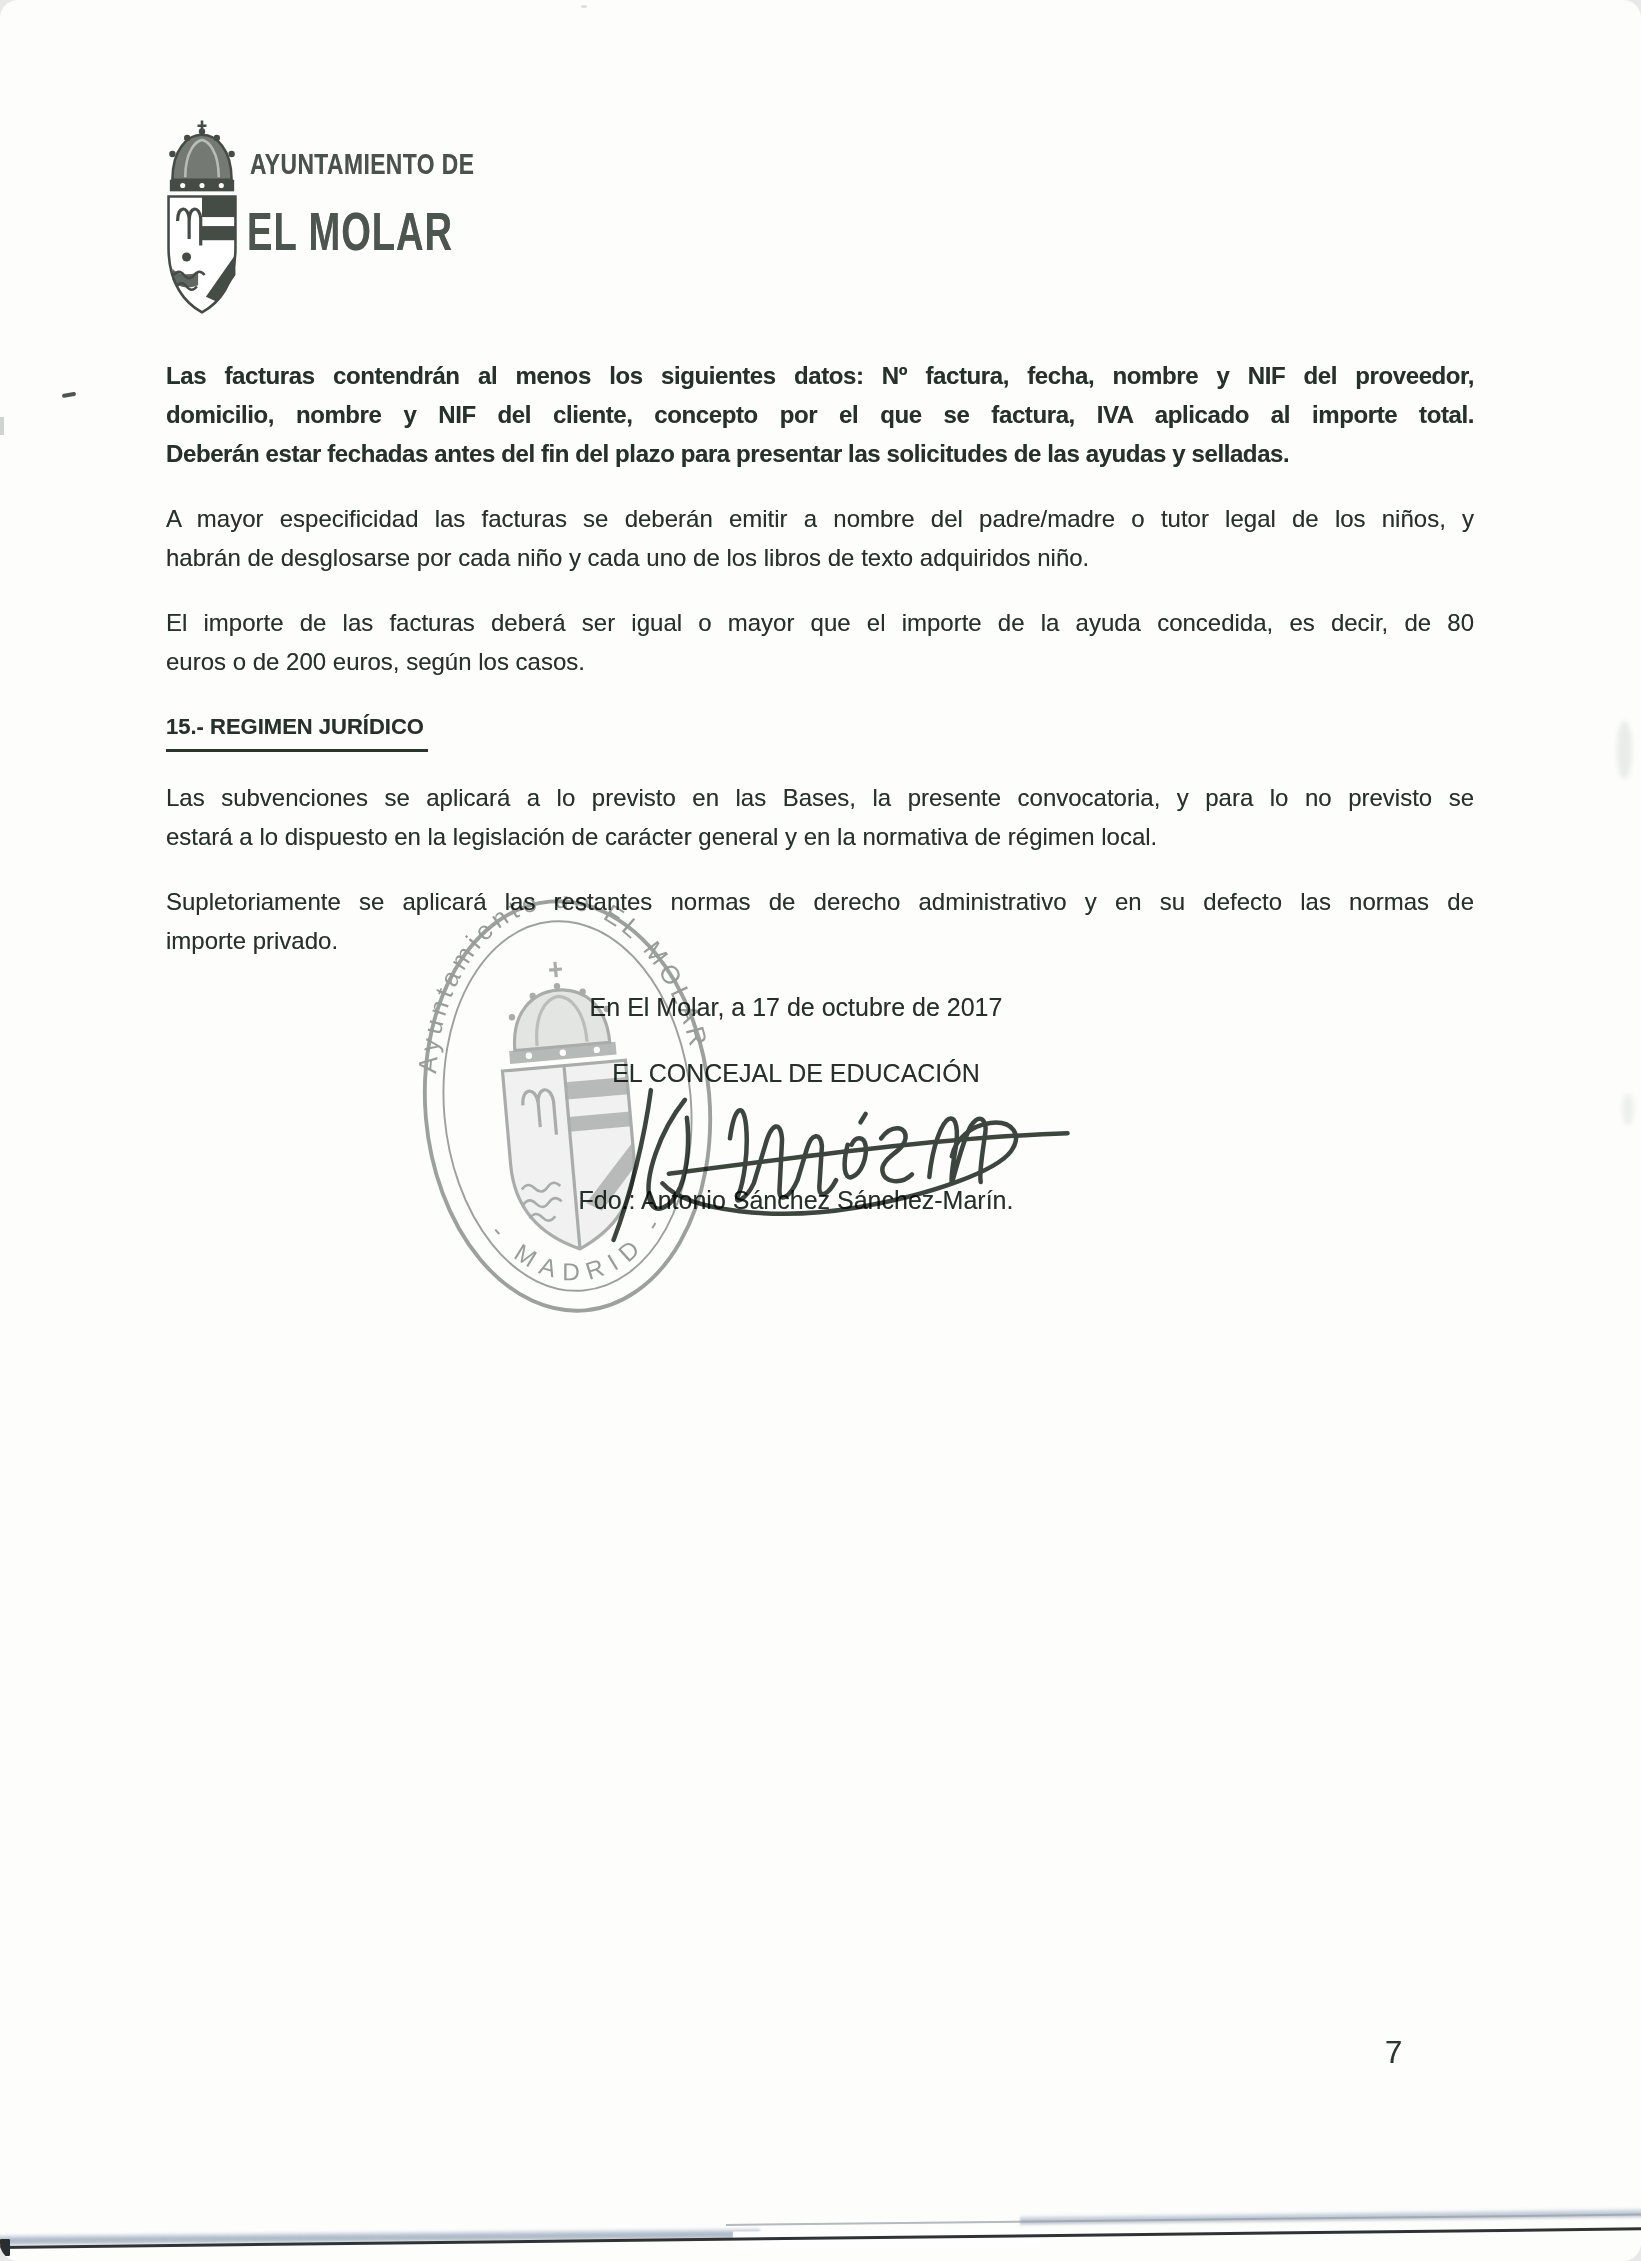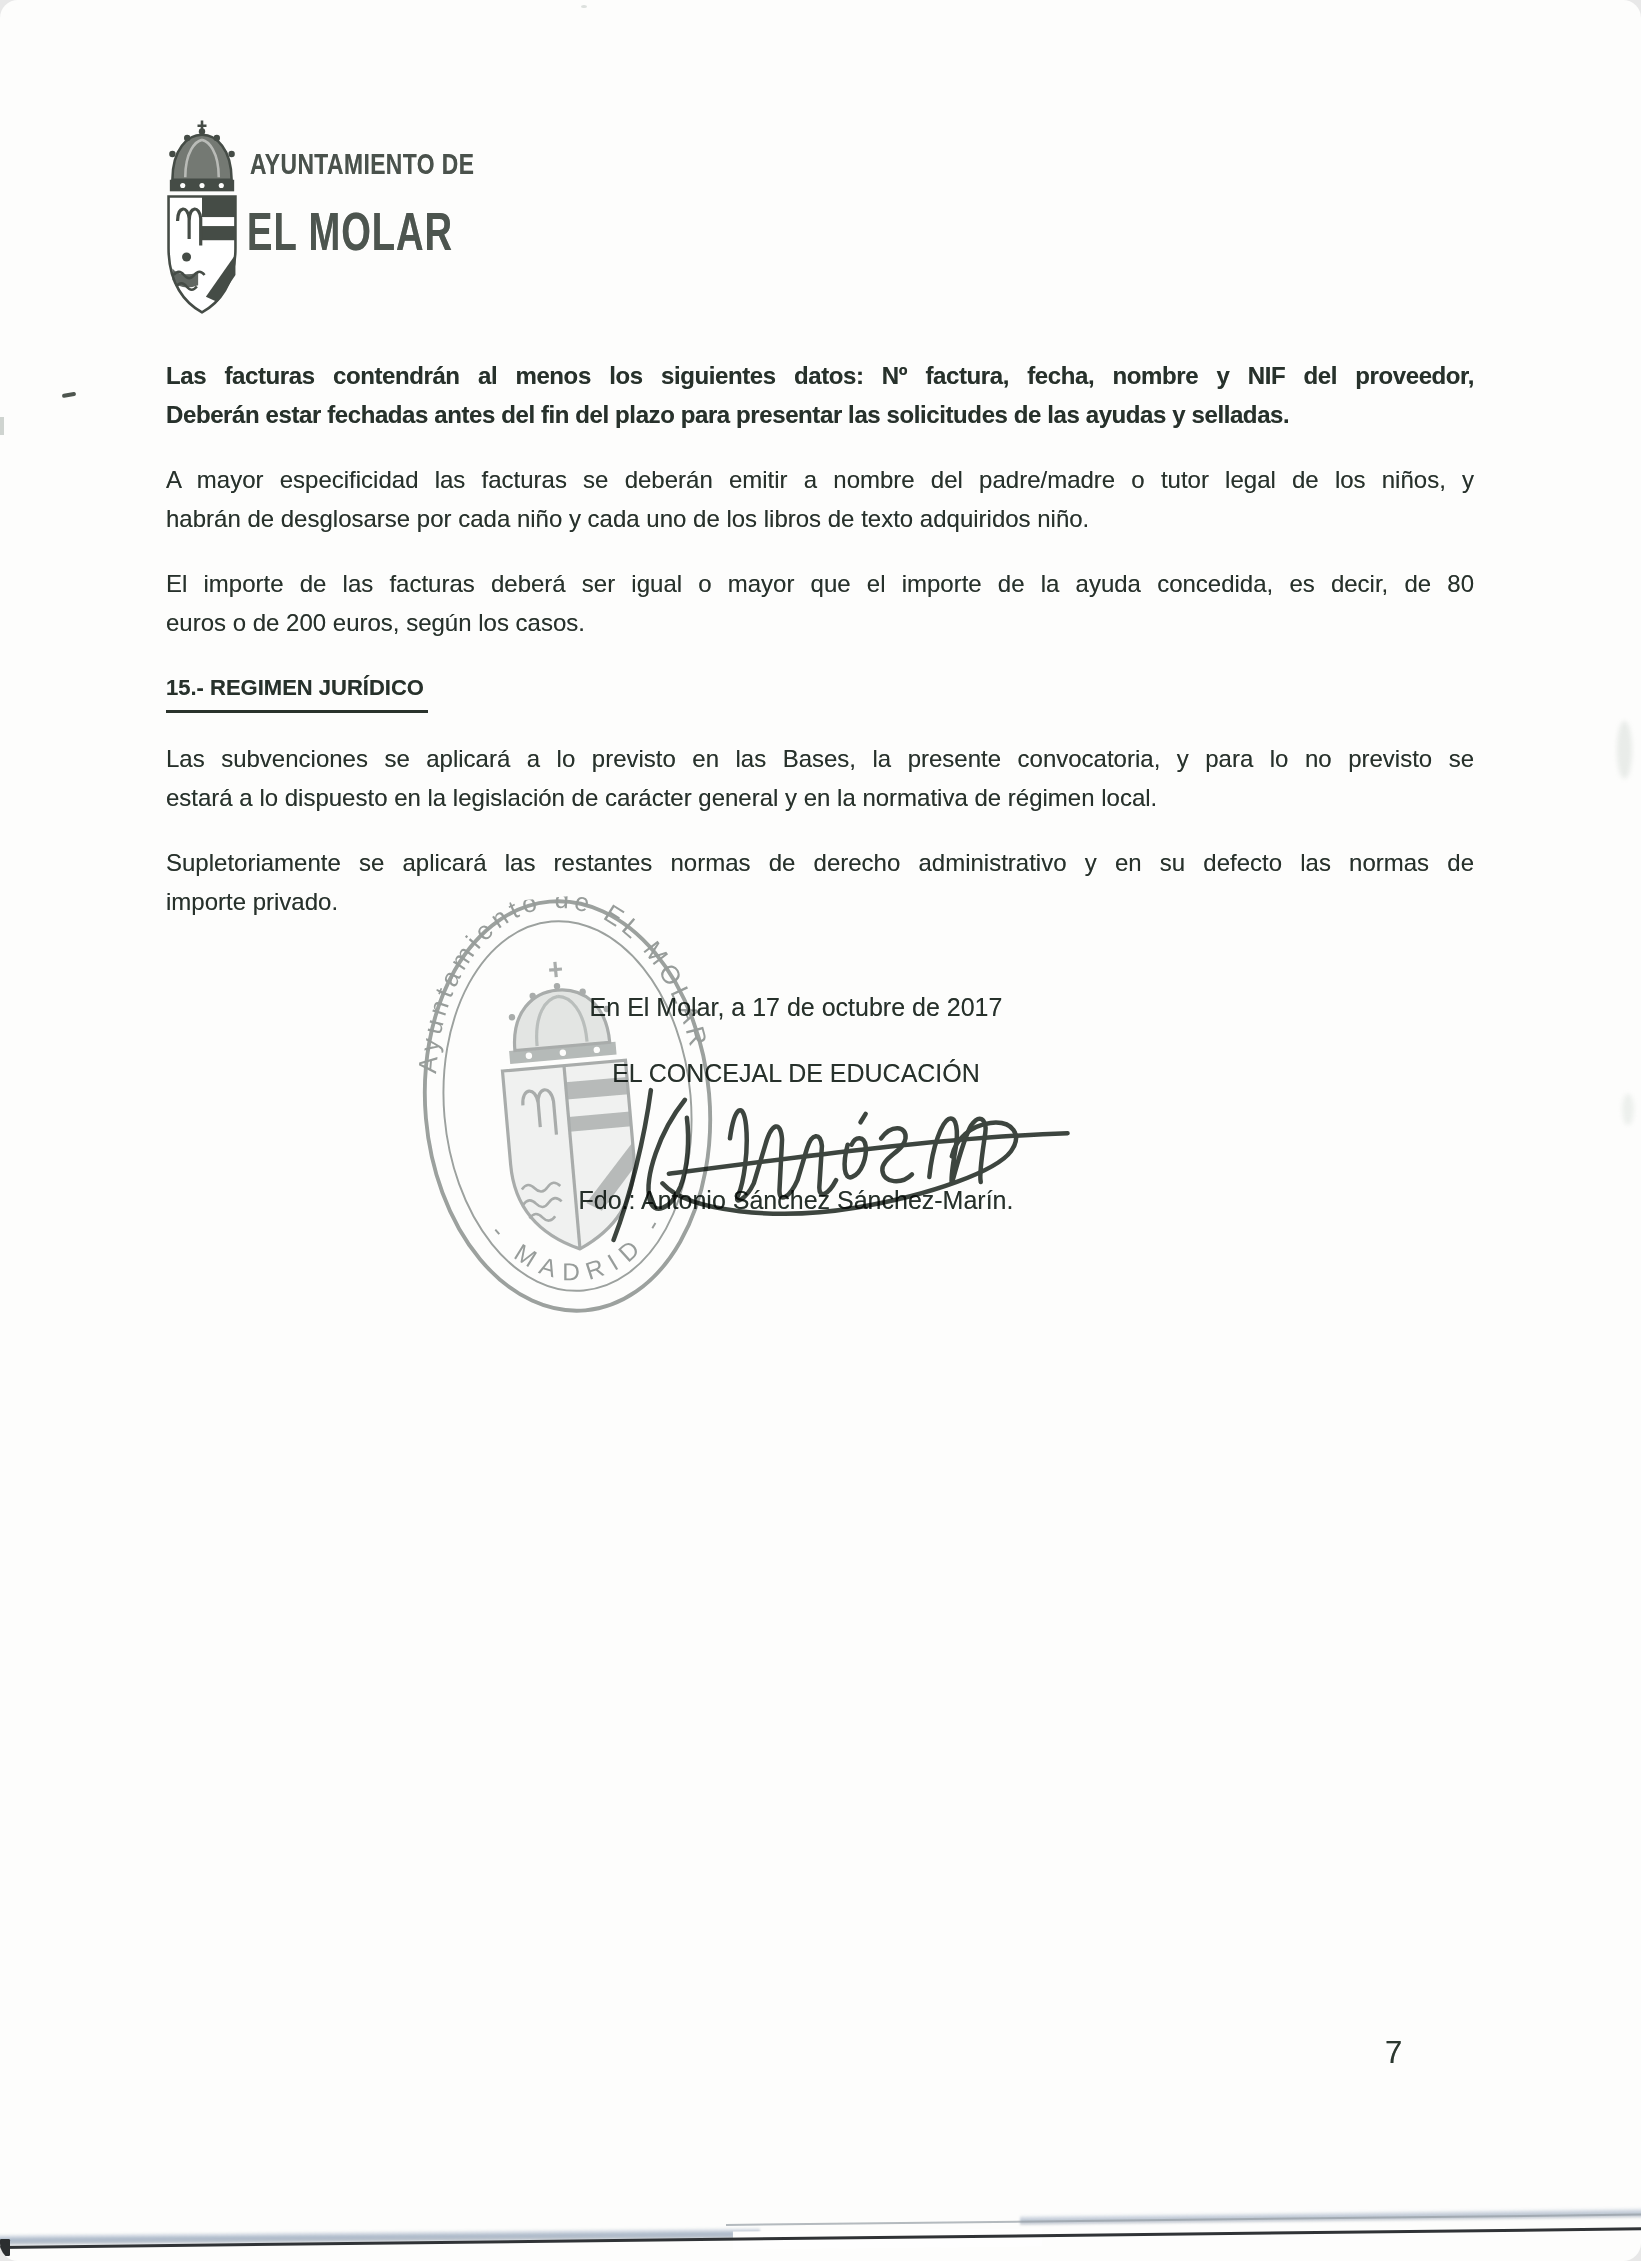--- a/index.html
+++ b/index.html
@@ -109,20 +109,21 @@
       <path d="M24,244 q8,-10 16,0 t16,0 t16,0 M28,262 q8,-10 16,0 t16,0" stroke-width="4"></path>
     </g>
   </svg>
   <div class="logo-org">AYUNTAMIENTO DE</div>
   <div class="logo-name">EL MOLAR</div>
 
   <div class="body-text">
     <div>
         <div class="para bold">
           <div class="tline">Las facturas contendrán al menos los siguientes datos: Nº factura, fecha, nombre y NIF del proveedor,</div>
+          <div class="tline">domicilio, nombre y NIF del cliente, concepto por el que se factura, IVA aplicado al importe total.</div>
           <div class="tline lastline">Deberán estar fechadas antes del fin del plazo para presentar las solicitudes de las ayudas y selladas.</div>
         </div>
         <div class="para">
           <div class="tline">A mayor especificidad las facturas se deberán emitir a nombre del padre/madre o tutor legal de los niños, y</div>
           <div class="tline lastline">habrán de desglosarse por cada niño y cada uno de los libros de texto adquiridos niño.</div>
         </div>
         <div class="para">
           <div class="tline">El importe de las facturas deberá ser igual o mayor que el importe de la ayuda concedida, es decir, de 80</div>
           <div class="tline lastline">euros o de 200 euros, según los casos.</div>
         </div>

